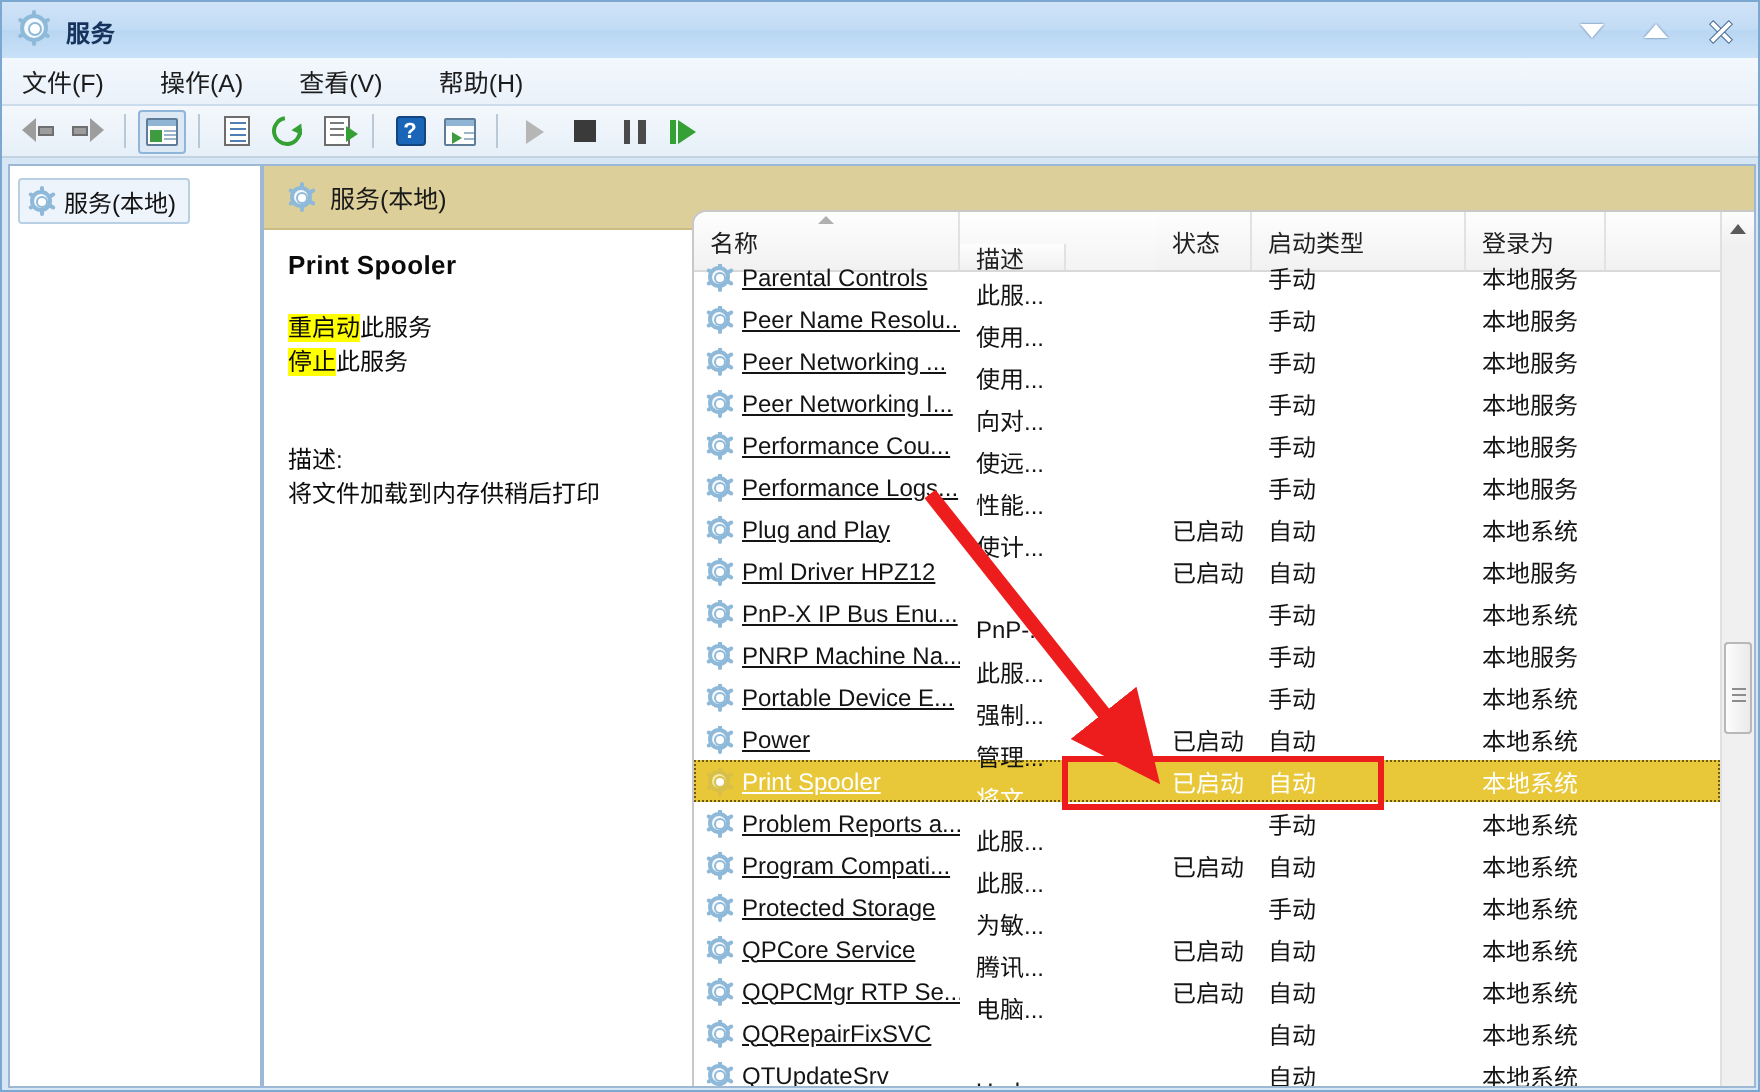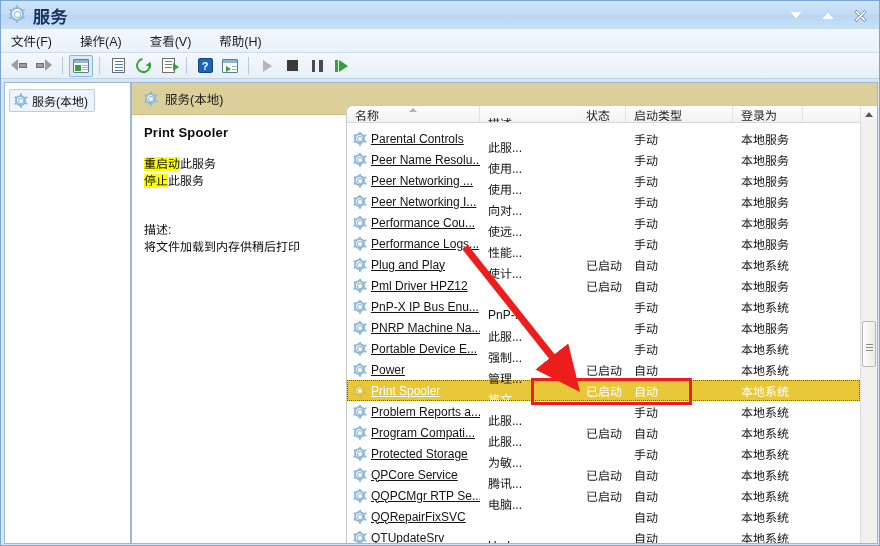--- a/index.html
+++ b/index.html
@@ -23,21 +23,21 @@
   .titlebar{
     position:absolute;left:0;top:0;width:880px;height:28px;
     background:linear-gradient(to bottom,#cfe3f7 0%,#c2dcf5 48%,#b9d6f2 52%,#c9e1f8 100%);
     border-bottom:1px solid #a9c7e4;
     display:flex;align-items:center;
   }
   .title-icon{
     width:18px;height:18px;margin-left:8px;margin-right:6px;flex:none;position:relative;
   }
   .title-text{
-    font-size:17px;color:#15335c;font-weight:bold;letter-spacing:0.4px;
+    font-size:12px;color:#15335c;font-weight:bold;letter-spacing:0.4px;
   }
   .win-btns{position:absolute;right:6px;top:0;height:28px;display:flex;align-items:center;gap:2px;}
   .win-btn{
     width:30px;height:20px;display:flex;align-items:center;justify-content:center;
     color:#2a4a70;font-size:11px;line-height:1;border-radius:2px;
   }
   .tri{width:0;height:0;}
   .tri-down{border-left:6px solid transparent;border-right:6px solid transparent;border-top:7px solid #ffffff;
             filter:drop-shadow(0 0 0.5px #4a6c92);}
   .tri-up{border-left:6px solid transparent;border-right:6px solid transparent;border-bottom:7px solid #ffffff;
@@ -183,21 +183,21 @@
 
   
   .list-pane{
     position:absolute;left:214px;top:22px;right:0;bottom:0;
     background:#ffffff;
     border-top-left-radius:7px;
     border-top:1px solid #c8c8c8;border-left:1px solid #c8c8c8;
     box-sizing:border-box;overflow:hidden;
   }
   .list-head{
-    display:flex;height:17px;align-items:stretch;
+    display:flex;height:30px;align-items:stretch;
     background:linear-gradient(to bottom,#ffffff 0%,#f3f3f3 100%);
     border-bottom:1px solid #d9d9d9;
     box-sizing:border-box;
     border-top-left-radius:7px;
     overflow:hidden;
   }
   .hcell{
     display:flex;align-items:center;box-sizing:border-box;
     border-right:1px solid #e2e2e2;
     padding-left:8px;font-size:12px;color:#1f1f1f;position:relative;

